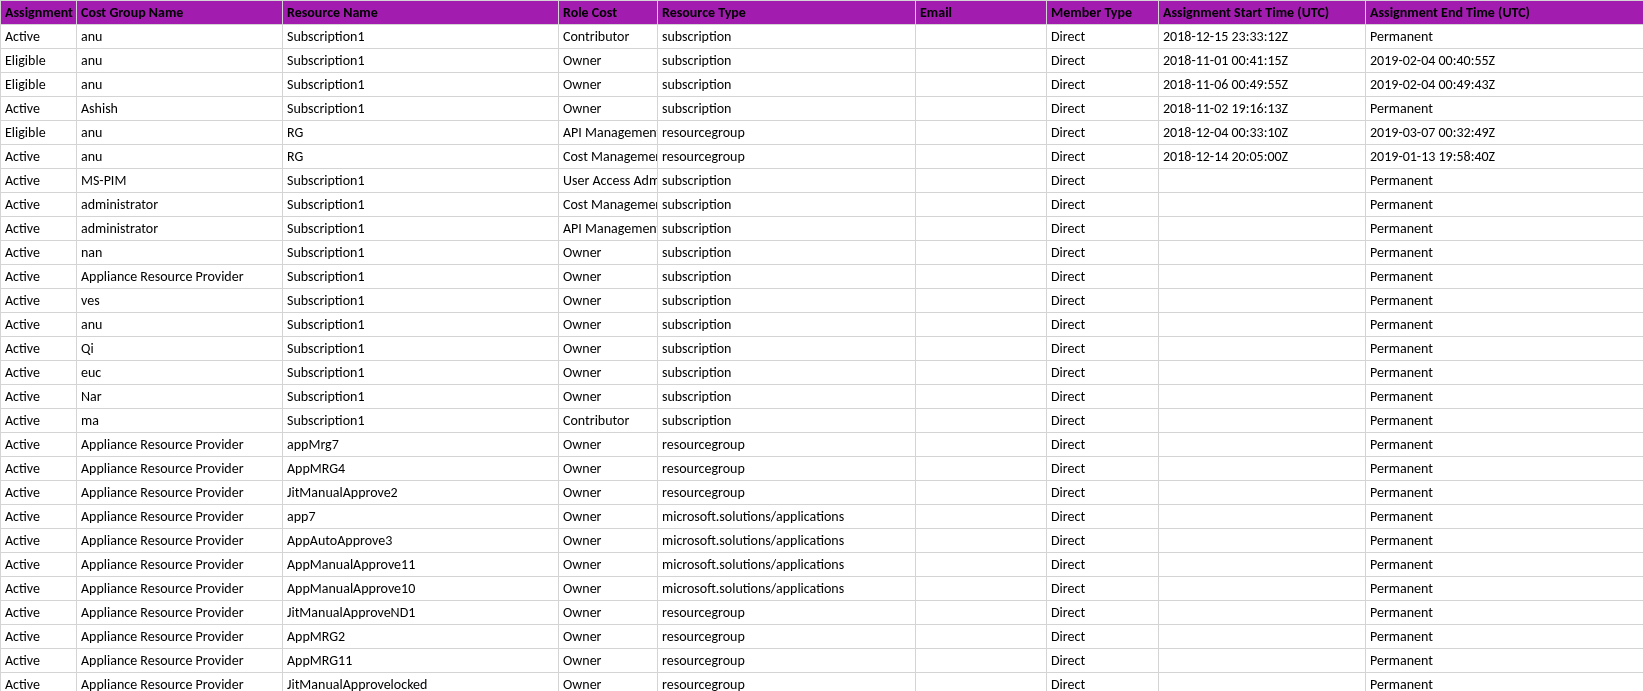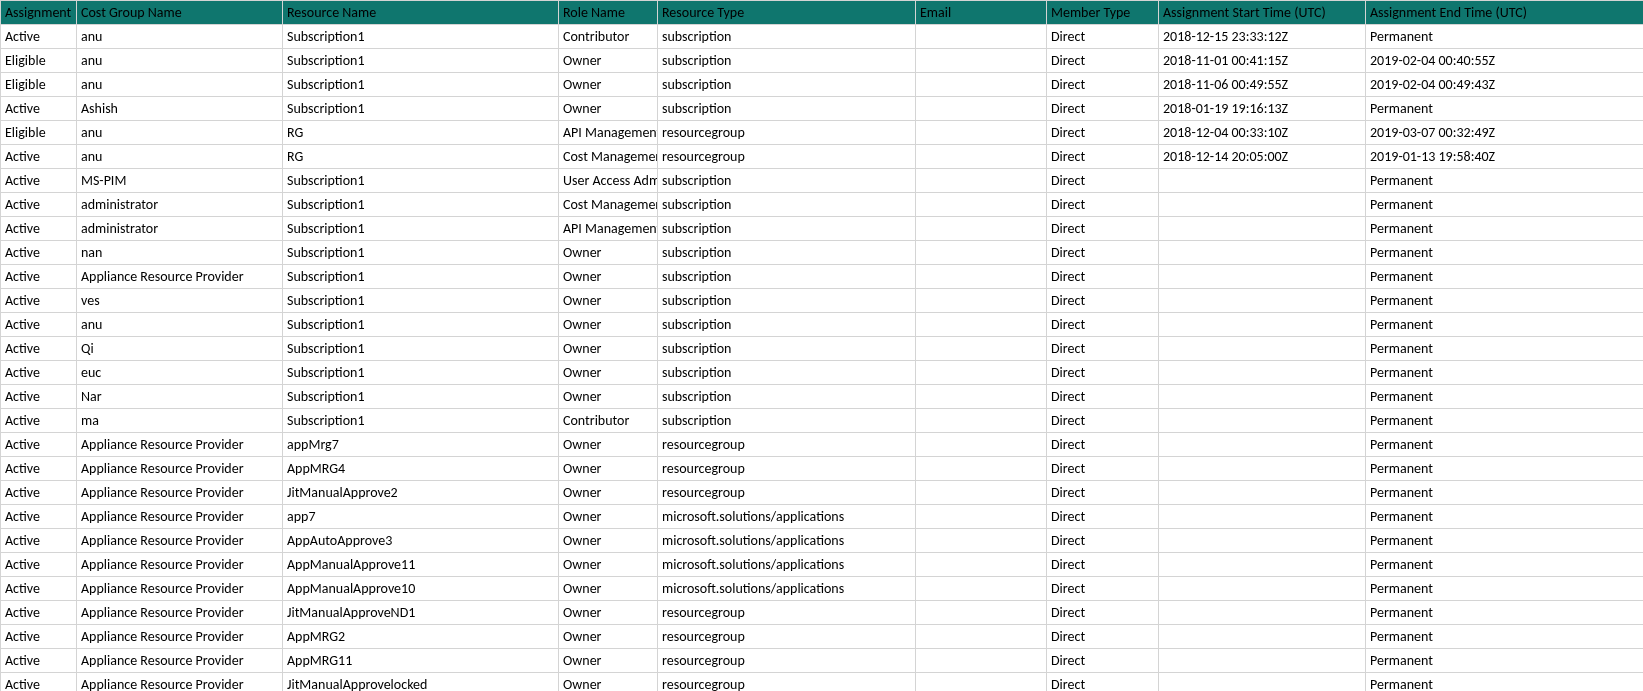--- a/index.html
+++ b/index.html
@@ -21,22 +21,22 @@
     th, td {
       border: 1px solid #d4d4d4;
       padding: 2px 4px;
       text-align: left;
       white-space: nowrap;
       overflow: hidden;
       height: 24px;
       vertical-align: middle;
     }
     th {
-      font-weight: normal;
-      background: #0f766e;
+      font-weight: bold;
+      background: #a21caf;
     }
     col.c0 { width: 76px; }
     col.c1 { width: 206px; }
     col.c2 { width: 276px; }
     col.c3 { width: 99px; }
     col.c4 { width: 258px; }
     col.c5 { width: 131px; }
     col.c6 { width: 112px; }
     col.c7 { width: 207px; }
     col.c8 { width: 278px; }
@@ -54,21 +54,21 @@
       <col class="c5">
       <col class="c6">
       <col class="c7">
       <col class="c8">
   </colgroup>
   <thead>
     <tr>
       <th>Assignment</th>
       <th>Cost Group Name</th>
       <th>Resource Name</th>
-      <th>Role Name</th>
+      <th>Role Cost</th>
       <th>Resource Type</th>
       <th>Email</th>
       <th>Member Type</th>
       <th>Assignment Start Time (UTC)</th>
       <th>Assignment End Time (UTC)</th>
     </tr>
   </thead>
   <tbody id="tbody">
   <tr>
         <td>Active</td>
@@ -104,21 +104,21 @@
         <td>2019-02-04 00:49:43Z</td>
       </tr>
       <tr>
         <td>Active</td>
         <td>Ashish</td>
         <td>Subscription1</td>
         <td>Owner</td>
         <td>subscription</td>
         <td></td>
         <td>Direct</td>
-        <td>2018-01-19 19:16:13Z</td>
+        <td>2018-11-02 19:16:13Z</td>
         <td>Permanent</td>
       </tr>
       <tr>
         <td>Eligible</td>
         <td>anu</td>
         <td>RG</td>
         <td>API Management Service Contributor</td>
         <td>resourcegroup</td>
         <td></td>
         <td>Direct</td>

